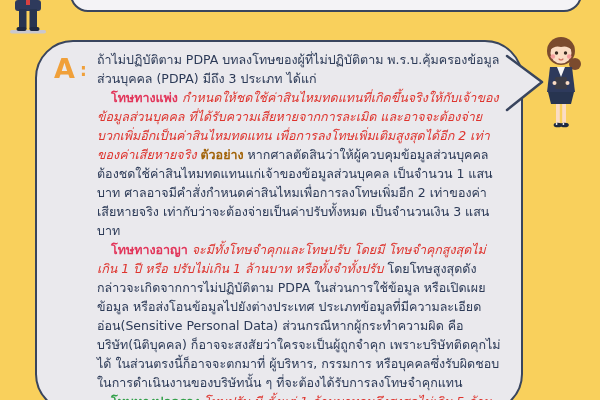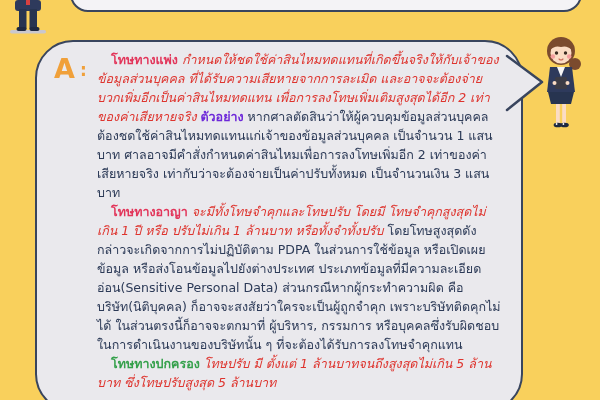--- a/index.html
+++ b/index.html
@@ -36,21 +36,21 @@
   .a-marker .c{font-size:17px;margin-top:4px;}
 
   .bubble p{
     margin:0;font-size:12.5px;line-height:19px;color:#2C3A57;
     text-align:left;word-break:normal;
   }
   .bubble p.indent{text-indent:14px;}
   .red{color:#DE342E;font-style:italic;}
   .hd-red{color:#E2355A;font-weight:bold;}
   .hd-green{color:#33A04A;font-weight:bold;}
-  .bold-navy{color:#6d28d9;font-weight:bold;}
+  .bold-navy{color:#a16207;font-weight:bold;}
 
   
   .tail{position:absolute;left:505px;top:52px;width:42px;height:62px;}
 
   
   .woman{position:absolute;left:536px;top:34px;width:52px;height:102px;}
 </style>
 </head>
 <body>
 
@@ -67,20 +67,21 @@
     <rect x="10.5" y="27" width="10" height="4" rx="2" fill="#1F2940"></rect>
     <rect x="23.5" y="27" width="10" height="4" rx="2" fill="#1F2940"></rect>
   </svg>
 
   <div class="bubble">
     <div class="a-marker">
       <span class="a">A</span>
       <span class="c">:</span>
     </div>
 
+    <p><span>ถ้าไม่ปฏิบัติตาม PDPA บทลงโทษของผู้ที่ไม่ปฏิบัติตาม พ.ร.บ.คุ้มครองข้อมูลส่วนบุคคล (PDPA) มีถึง 3 ประเภท ได้แก่</span></p>
 
     <p class="indent"><span class="hd-red">โทษทางแพ่ง</span> <span class="red">กำหนดให้ชดใช้ค่าสินไหมทดแทนที่เกิดขึ้นจริงให้กับเจ้าของข้อมูลส่วนบุคคล ที่ได้รับความเสียหายจากการละเมิด และอาจจะต้องจ่ายบวกเพิ่มอีกเป็นค่าสินไหมทดแทน เพื่อการลงโทษเพิ่มเติมสูงสุดได้อีก 2 เท่าของค่าเสียหายจริง</span> <span class="bold-navy">ตัวอย่าง</span> <span>หากศาลตัดสินว่าให้ผู้ควบคุมข้อมูลส่วนบุคคล ต้องชดใช้ค่าสินไหมทดแทนแก่เจ้าของข้อมูลส่วนบุคคล เป็นจำนวน 1 แสนบาท ศาลอาจมีคำสั่งกำหนดค่าสินไหมเพื่อการลงโทษเพิ่มอีก 2 เท่าของค่าเสียหายจริง เท่ากับว่าจะต้องจ่ายเป็นค่าปรับทั้งหมด เป็นจำนวนเงิน 3 แสนบาท</span></p>
 
     <p class="indent"><span class="hd-red">โทษทางอาญา</span> <span class="red">จะมีทั้งโทษจำคุกและโทษปรับ โดยมี โทษจำคุกสูงสุดไม่เกิน 1 ปี หรือ ปรับไม่เกิน 1 ล้านบาท หรือทั้งจำทั้งปรับ</span> <span>โดยโทษสูงสุดดังกล่าวจะเกิดจากการไม่ปฏิบัติตาม PDPA ในส่วนการใช้ข้อมูล หรือเปิดเผยข้อมูล หรือส่งโอนข้อมูลไปยังต่างประเทศ ประเภทข้อมูลที่มีความละเอียดอ่อน(Sensitive Personal Data) ส่วนกรณีหากผู้กระทำความผิด คือ บริษัท(นิติบุคคล) ก็อาจจะสงสัยว่าใครจะเป็นผู้ถูกจำคุก เพราะบริษัทติดคุกไม่ได้ ในส่วนตรงนี้ก็อาจจะตกมาที่ ผู้บริหาร, กรรมการ หรือบุคคลซึ่งรับผิดชอบในการดำเนินงานของบริษัทนั้น ๆ ที่จะต้องได้รับการลงโทษจำคุกแทน</span></p>
 
     <p class="indent"><span class="hd-green">โทษทางปกครอง</span> <span class="red">โทษปรับ มี ตั้งแต่ 1 ล้านบาทจนถึงสูงสุดไม่เกิน 5 ล้านบาท ซึ่งโทษปรับสูงสุด 5 ล้านบาท</span> </p>
   </div>
 
   <svg class="tail" viewBox="0 0 42 62">
     <polygon points="2,4 37,30 2,58" fill="#EAE9ED"></polygon>

